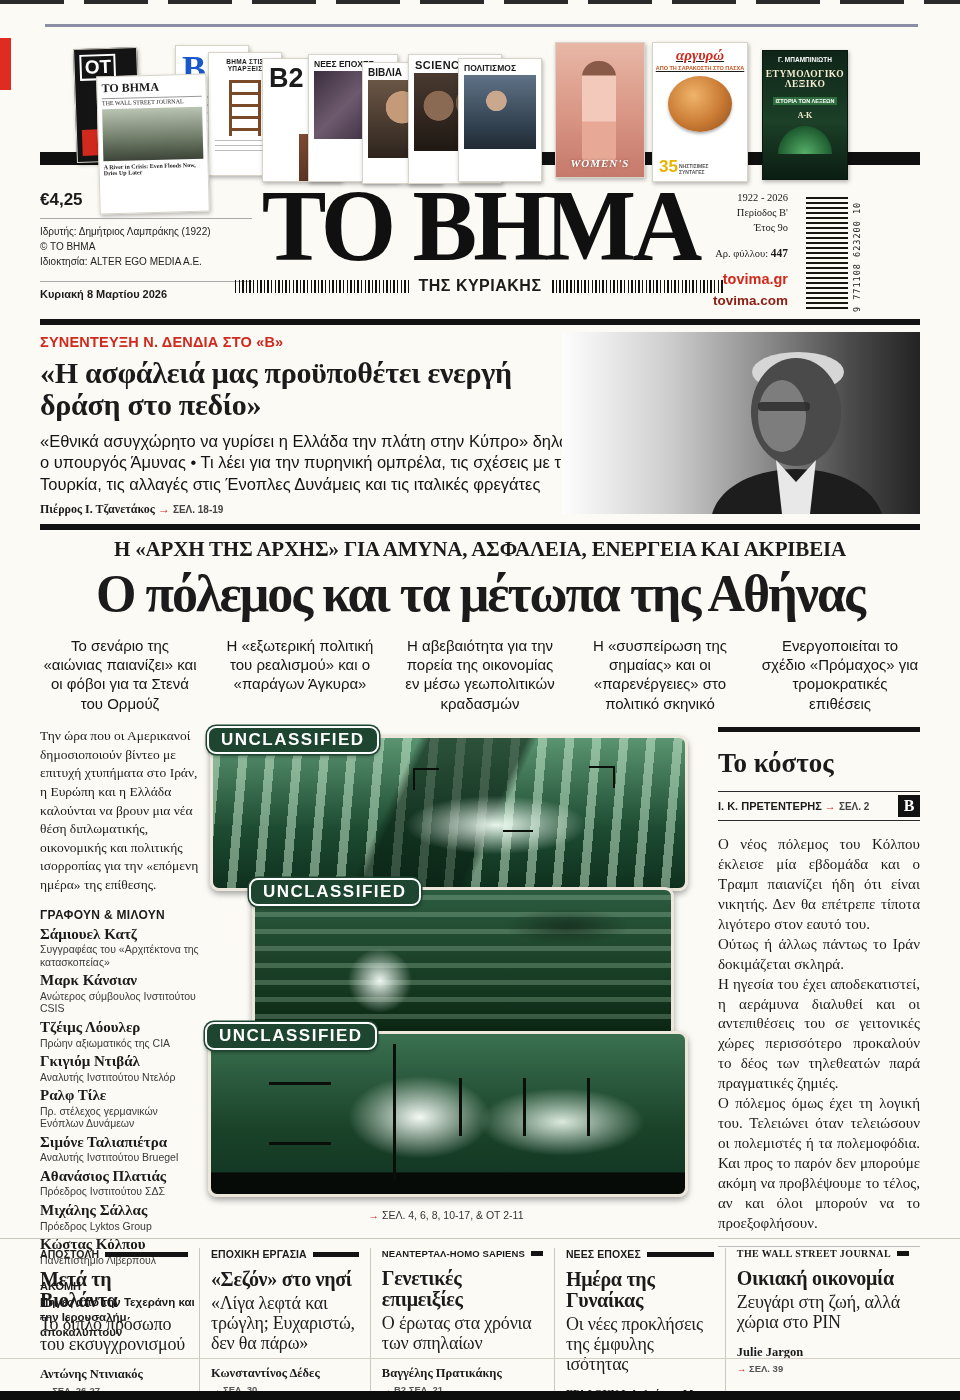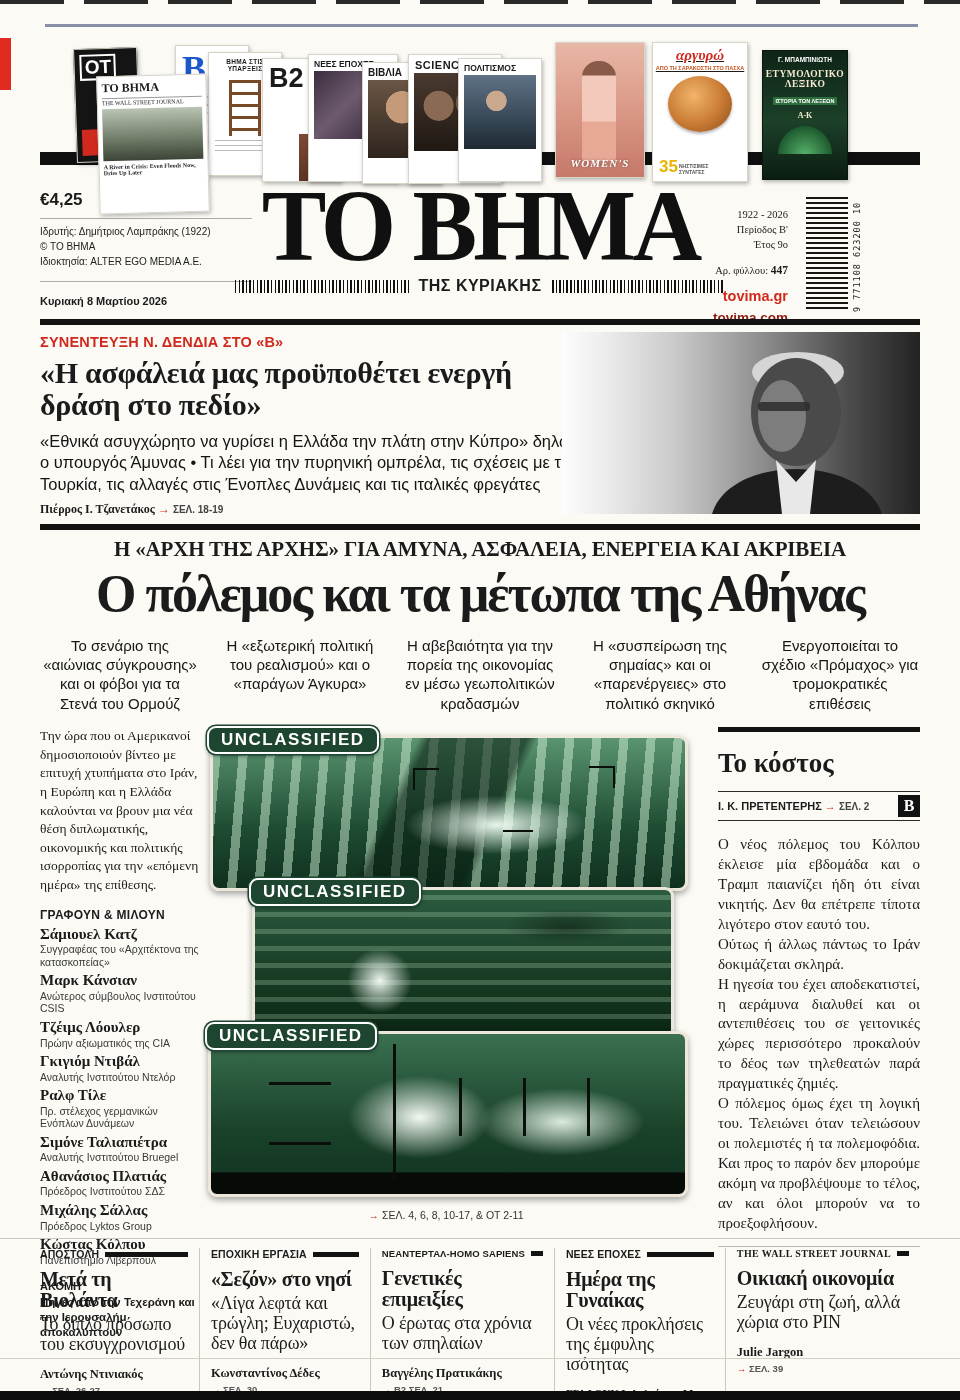--- a/index.html
+++ b/index.html
@@ -76,27 +76,27 @@
   .cv-dict .l3{font:700 5.5px "Liberation Sans",sans-serif;background:#2e6e3e;color:#fff;display:inline-block;
       padding:1px 3px;margin-top:5px;}
   .cv-dict .l4{font:700 8px "Liberation Serif",serif;margin-top:4px;}
   .cv-dict .globe{width:54px;height:28px;margin:6px auto 0;border-radius:50% 50% 0 0/100% 100% 0 0;
       background:radial-gradient(circle at 50% 100%,#57b06a,#1d5a2e 70%);}
   
   .masthead{position:absolute;top:186px;left:40px;right:40px;height:130px;}
   .m-left{position:absolute;left:0;top:4px;width:212px;font-family:"Liberation Sans",sans-serif;}
   .price{font:700 17px "Liberation Sans",sans-serif;}
   .founder{font-size:10px;line-height:1.5;border-top:1px solid #aaa;margin-top:8px;padding-top:5px;color:#222;}
-  .mdate{font:700 11px "Liberation Sans",sans-serif;border-top:1px solid #aaa;margin-top:12px;padding-top:13px;}
+  .mdate{font:700 11px "Liberation Sans",sans-serif;border-top:1px solid #aaa;margin-top:12px;padding-top:6px;}
   .m-logo{position:absolute;left:195px;right:195px;top:-8px;text-align:center;}
   .logo{font:700 97px "Liberation Serif",serif;letter-spacing:-4px;line-height:1.0;transform:scaleY(1.04);color:#101010;white-space:nowrap;}
   .logorow{display:flex;align-items:center;gap:10px;margin-top:2px;}
   .stripe{height:13px;flex:1;background:repeating-linear-gradient(90deg,#111 0 1.5px,transparent 1.5px 3.6px);}
   .logosub{font:700 16px "Liberation Sans",sans-serif;letter-spacing:.5px;white-space:nowrap;}
-  .m-right{position:absolute;right:132px;top:21px;width:100px;text-align:right;font-size:10.5px;line-height:1.45;}
+  .m-right{position:absolute;right:132px;top:4px;width:100px;text-align:right;font-size:10.5px;line-height:1.45;}
   .issue{margin-top:9px;font-size:10.5px;}
   .issue b{font-size:11.5px;}
   .site1{font:700 14.5px "Liberation Sans",sans-serif;color:#d02a1e;margin-top:10px;}
   .site2{font:700 13.5px "Liberation Sans",sans-serif;color:#8d2016;margin-top:6px;}
   .barcode{position:absolute;right:72px;top:6px;width:42px;height:118px;
       background:repeating-linear-gradient(180deg,#17170f 0 2px,transparent 2px 5px);
       box-shadow:inset 0 38px 0 -34px #fbfaf5, inset 0 80px 0 -76px #fbfaf5;}
   .barcodenum{position:absolute;right:58px;top:4px;height:122px;font:8.5px "DejaVu Sans Mono",monospace;
       writing-mode:vertical-rl;transform:rotate(180deg);letter-spacing:1px;color:#222;}
   .rule{position:absolute;left:40px;right:40px;height:6px;background:#131313;}
@@ -302,21 +302,21 @@
       <span class="pageref">ΣΕΛ. 18-19</span>
     </div>
   </div>
 
   <div class="rule" style="top:524px"></div>
 
   <div class="lead">
     <div class="overline">Η «ΑΡΧΗ ΤΗΣ ΑΡΧΗΣ» ΓΙΑ ΑΜΥΝΑ, ΑΣΦΑΛΕΙΑ, ΕΝΕΡΓΕΙΑ ΚΑΙ ΑΚΡΙΒΕΙΑ</div>
     <div class="mainhead">Ο πόλεμος και τα μέτωπα της Αθήνας</div>
     <div class="deckcols">
-      <div class="col">Το σενάριο της «αιώνιας σύγκρουσης» και οι φόβοι για τα Στενά του Ορμούζ</div>
+      <div class="col">Το σενάριο της «αιώνιας παιανίζει» και οι φόβοι για τα Στενά του Ορμούζ</div>
       <div class="col">Η «εξωτερική πολιτική του ρεαλισμού» και ο «παράγων Άγκυρα»</div>
       <div class="col">Η αβεβαιότητα για την πορεία της οικονομίας εν μέσω γεωπολιτικών κραδασμών</div>
       <div class="col">Η «συσπείρωση της σημαίας» και οι «παρενέργειες» στο πολιτικό σκηνικό</div>
       <div class="col">Ενεργοποιείται το σχέδιο «Πρόμαχος» για τρομοκρατικές επιθέσεις</div>
     </div>
   </div>
 
   <div class="bodyarea">
 
     <div class="sidecol">

